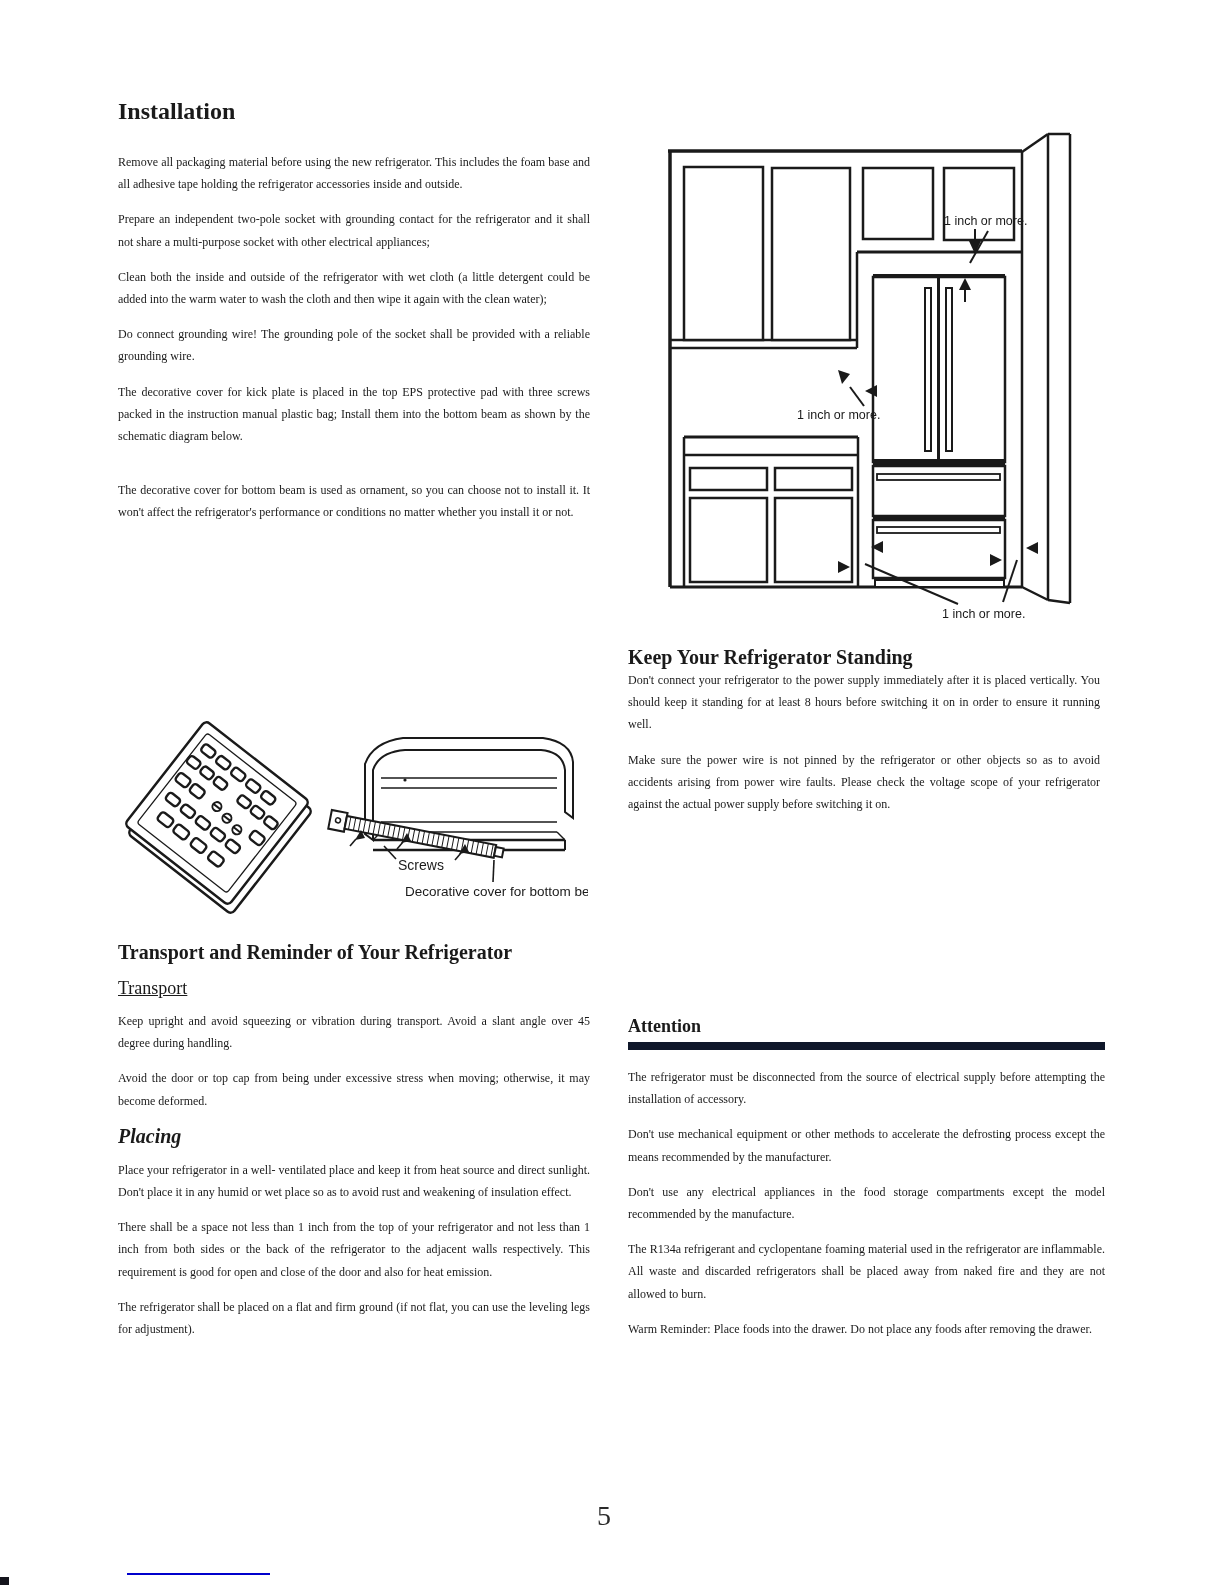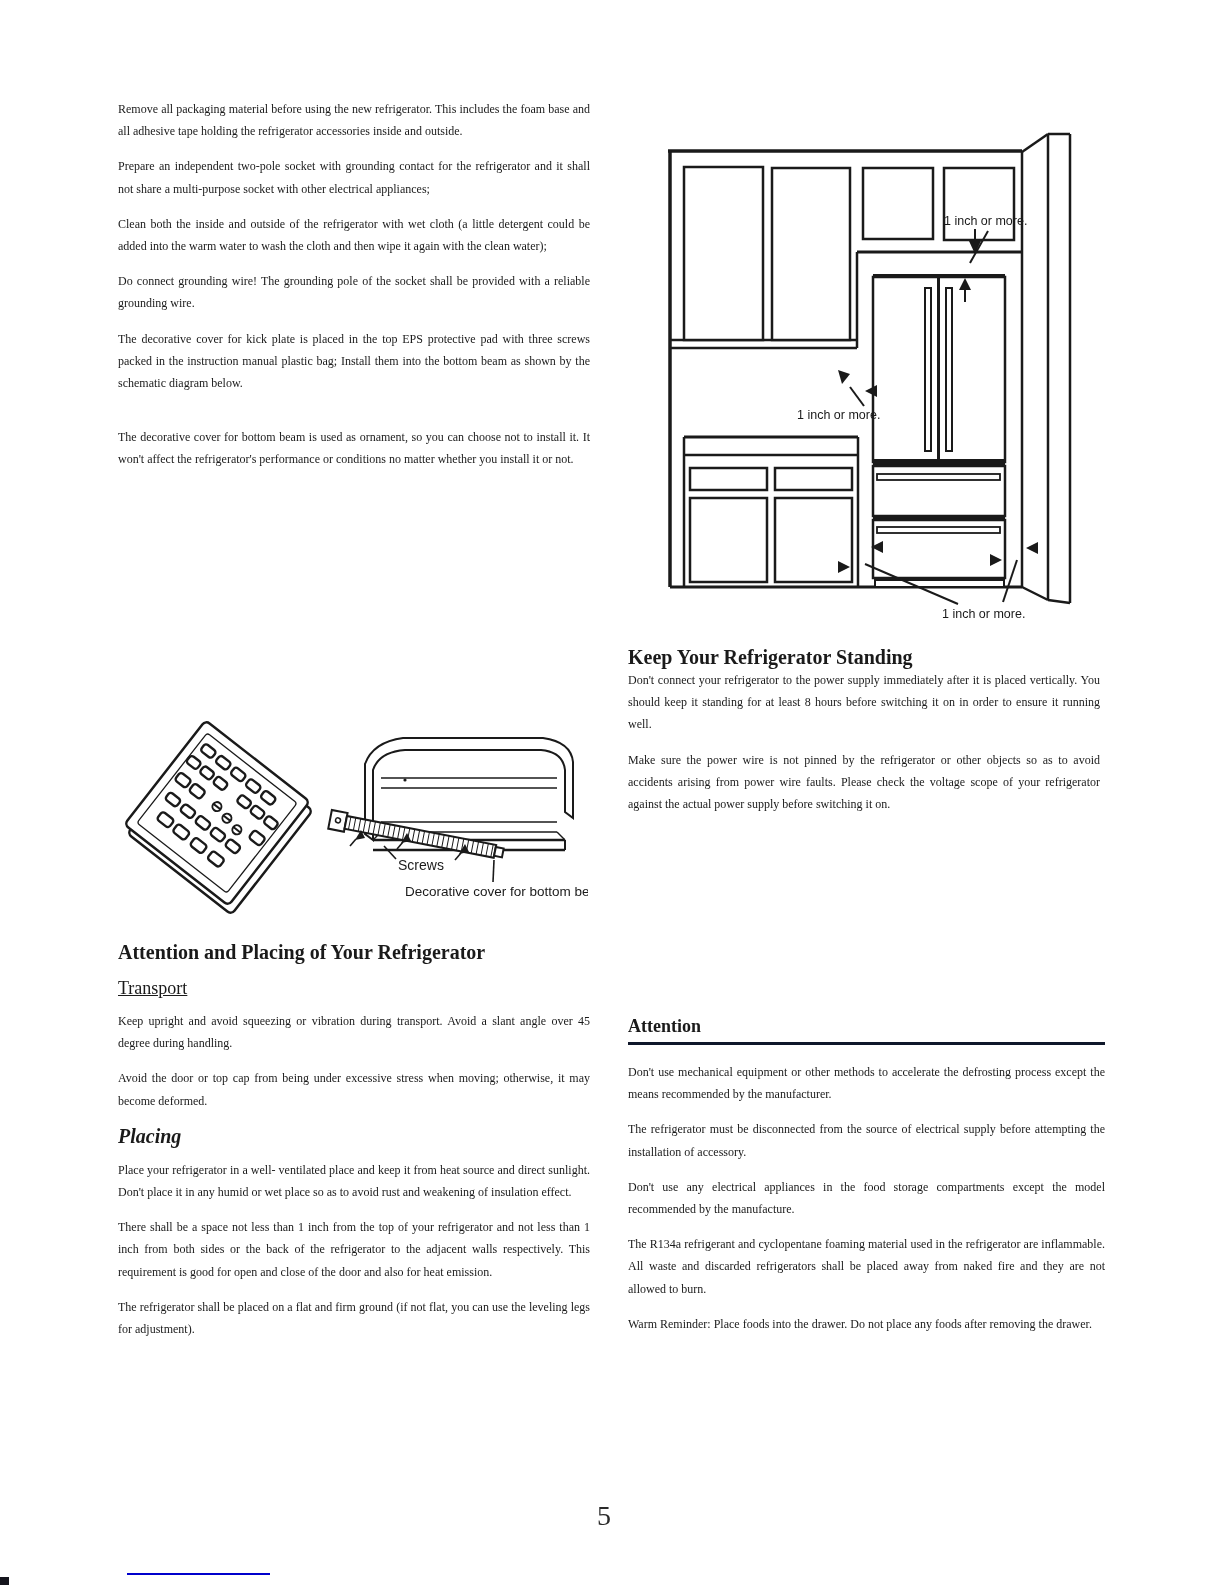--- a/index.html
+++ b/index.html
@@ -11,36 +11,37 @@
   .col-attention{left:628px;top:1016px;width:477px;}
   h1.doc-title{font-size:24px;font-weight:bold;margin:0 0 26px 0;}
   h2.sec{font-size:20px;font-weight:bold;margin:0;}
   .sec-placing{margin:22px 0 0 0;font-style:italic;}
   .sec-standing{margin:0 0 26px 0;}
   .sub-underline{font-size:18px;margin:14px 0 11px 0;text-decoration:underline;}
   p.body{font-size:12px;line-height:22.2px;text-align:justify;margin:0 0 13px 0;}
   p.body.first{margin-top:11px;}
   p.body.gap-before{margin-top:32px;}
   p.body.last{margin-bottom:0;}
-  .attention-head{border-bottom:3px solid #0f172a;padding-bottom:5px;margin-bottom:16px;}
+  .attention-head{border-bottom:8px solid #0f172a;padding-bottom:5px;margin-bottom:16px;}
   .attention-head h3{font-size:18px;font-weight:bold;margin:0;}
   .figure{position:absolute;}
   .fig-bottom-beam{left:113px;top:700px;width:475px;height:215px;}
   .fig-kitchen{left:653px;top:128px;width:445px;height:495px;}
   svg text.fig-label{font-family:"Liberation Sans","DejaVu Sans",sans-serif;fill:#1a1a1a;}
   .page-number{position:absolute;left:597px;top:1500px;font-size:28px;color:#2a2a2a;}
   .footer-blue-line{position:absolute;left:127px;top:1573px;width:143px;height:2px;background:#0000cc;}
   .corner-mark{position:absolute;left:0px;top:1577px;width:9px;height:8px;background:#15151d;}
 </style>
 </head>
 <body>
 
 <div class="page">
 
   <div class="col col-left">
+    <h1 class="doc-title">Installation</h1>
     <p class="body">Remove all packaging material before using the new refrigerator. This includes the foam base and all adhesive tape holding the refrigerator accessories inside and outside.</p>
     <p class="body">Prepare an independent two-pole socket with grounding contact for the refrigerator and it shall not share a multi-purpose socket with other electrical appliances;</p>
     <p class="body">Clean both the inside and outside of the refrigerator with wet cloth (a little detergent could be added into the warm water to wash the cloth and then wipe it again with the clean water);</p>
     <p class="body">Do connect grounding wire! The grounding pole of the socket shall be provided with a reliable grounding wire.</p>
     <p class="body">The decorative cover for kick plate is placed in the top EPS protective pad with three screws packed in the instruction manual plastic bag; Install them into the bottom beam as shown by the schematic diagram below.</p>
     <p class="body gap-before">The decorative cover for bottom beam is used as ornament, so you can choose not to install it. It won't affect the refrigerator's performance or conditions no matter whether you install it or not.</p>
   </div>
 
   <svg class="figure fig-bottom-beam" viewBox="0 0 475 215">
 
@@ -126,21 +127,21 @@
 
     <g stroke="#1a1a1a" stroke-width="1.6">
       <line x1="283" y1="159" x2="271" y2="146"></line>
       <line x1="380" y1="182" x2="381" y2="160"></line>
     </g>
     <text class="fig-label" x="285" y="170" font-size="14">Screws</text>
     <text class="fig-label" x="292" y="196" font-size="13.5">Decorative cover for bottom beam</text>
   </svg>
 
   <div class="col" style="left:118px;top:941px;width:472px;">
-    <h2 class="sec">Attention and Placing of Your Refrigerator</h2>
+    <h2 class="sec">Transport and Reminder of Your Refrigerator</h2>
     <div class="sub-underline">Transport</div>
     <p class="body">Keep upright and avoid squeezing or vibration during transport. Avoid a slant angle over 45 degree during handling.</p>
     <p class="body">Avoid the door or top cap from being under excessive stress when moving; otherwise, it may become deformed.</p>
     <h2 class="sec sec-placing">Placing</h2>
     <p class="body first">Place your refrigerator in a well- ventilated place and keep it from heat source and direct sunlight. Don't place it in any humid or wet place so as to avoid rust and weakening of insulation effect.</p>
     <p class="body">There shall be a space not less than 1 inch from the top of your refrigerator and not less than 1 inch from both sides or the back of the refrigerator to the adjacent walls respectively. This requirement is good for open and close of the door and also for heat emission.</p>
     <p class="body last">The refrigerator shall be placed on a flat and firm ground (if not flat, you can use the leveling legs for adjustment).</p>
   </div>
 
   <svg class="figure fig-kitchen" viewBox="0 0 445 495">
@@ -230,22 +231,22 @@
   <div class="col col-right-text">
     <h2 class="sec sec-standing">Keep Your Refrigerator Standing</h2>
     <p class="body">Don't connect your refrigerator to the power supply immediately after it is placed vertically. You should keep it standing for at least 8 hours before switching it on in order to ensure it running well.</p>
     <p class="body last">Make sure the power wire is not pinned by the refrigerator or other objects so as to avoid accidents arising from power wire faults. Please check the voltage scope of your refrigerator against the actual power supply before switching it on.</p>
   </div>
 
   <div class="col col-attention">
     <div class="attention-head">
       <h3>Attention</h3>
     </div>
+    <p class="body">The refrigerator must be disconnected from the source of electrical supply before attempting the installation of accessory.</p>
     <p class="body">Don't use mechanical equipment or other methods to accelerate the defrosting process except the means recommended by the manufacturer.</p>
-    <p class="body">The refrigerator must be disconnected from the source of electrical supply before attempting the installation of accessory.</p>
     <p class="body">Don't use any electrical appliances in the food storage compartments except the model recommended by the manufacture.</p>
     <p class="body">The R134a refrigerant and cyclopentane foaming material used in the refrigerator are inflammable. All waste and discarded refrigerators shall be placed away from naked fire and they are not allowed to burn.</p>
     <p class="body last">Warm Reminder: Place foods into the drawer. Do not place any foods after removing the drawer.</p>
   </div>
 
   <div class="page-number">5</div>
   <div class="footer-blue-line"></div>
   <div class="corner-mark"></div>
 
 </div>

